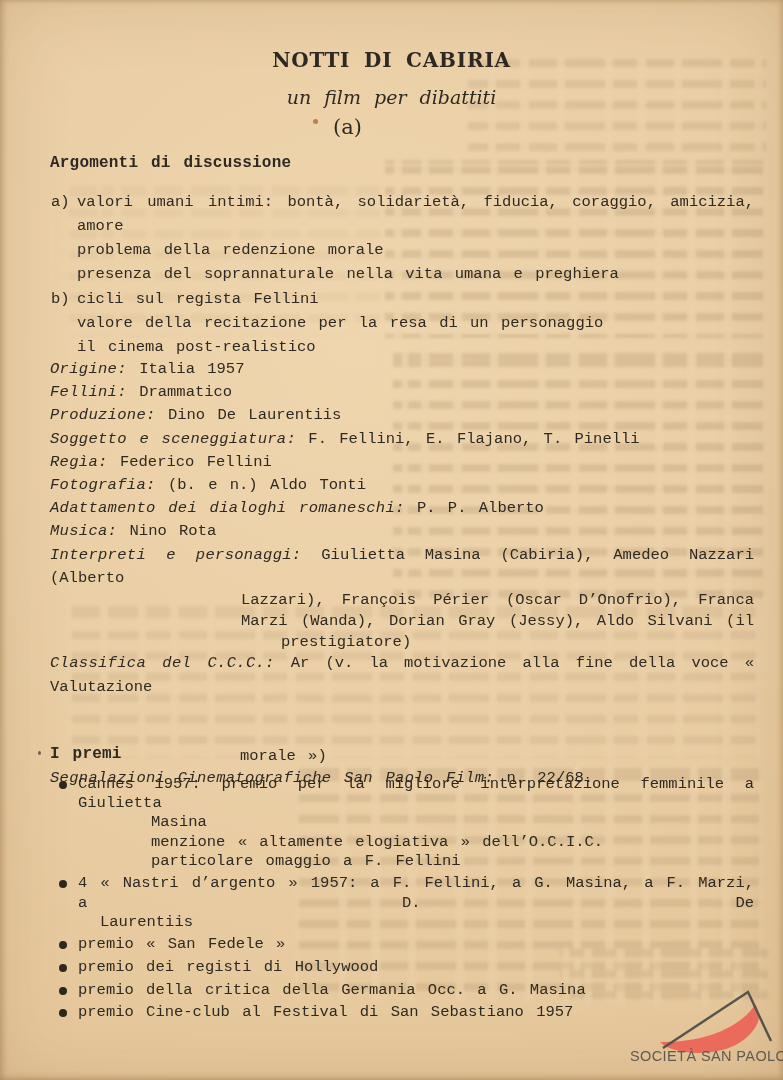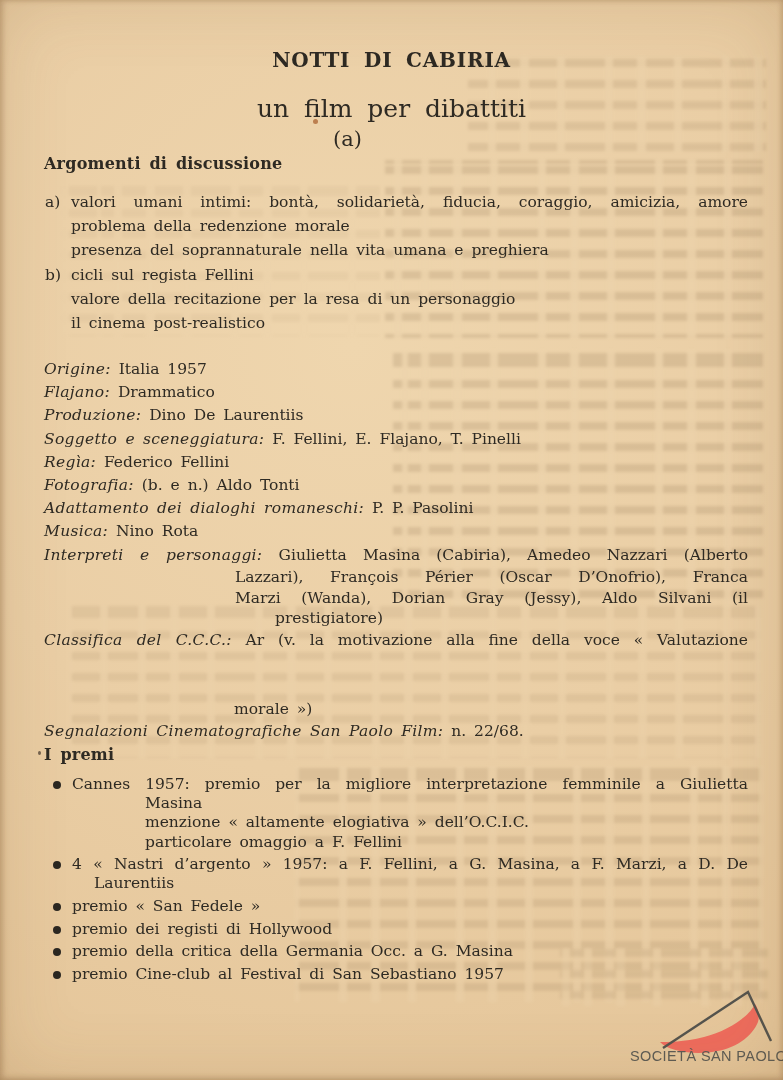--- a/index.html
+++ b/index.html
@@ -31,25 +31,25 @@
         rgba(236,211,172,0) 90px 117px),
       repeating-linear-gradient(180deg,
         rgba(148,120,86,.42) 0 8px, rgba(148,120,86,0) 8px 21px);
     filter:blur(1.5px);
   }
   .speck{position:absolute;border-radius:50%;pointer-events:none;}
 
   
   .header{position:absolute;top:48px;left:0;width:100%;text-align:center;}
   .title{font-size:20px;font-weight:bold;letter-spacing:.8px;word-spacing:6px;line-height:24px;}
-  .subtitle{font-size:25px;margin-top:24px;word-spacing:7px;line-height:26px;}
+  .subtitle{font-size:19px;margin-top:12px;word-spacing:7px;line-height:26px;font-style:italic;}
   .mark{font-size:21px;margin-top:4px;line-height:26px;transform:translateX(-44px);}
 
   
-  .sec{position:absolute;left:44px;width:704px;}
+  .sec{position:absolute;left:50px;width:704px;font-family:Liberation Mono, monospace;}
   .sec-h{font-size:16px;font-weight:bold;letter-spacing:.2px;word-spacing:3px;line-height:21px;}
   .bodytxt{font-size:15.5px;word-spacing:3px;}
   .just{text-align:justify;text-align-last:justify;}
   .nw{white-space:nowrap;}
 
   
   .alist{margin-top:16px;}
   .aitem{position:relative;padding-left:27px;line-height:24px;}
   .aitem + .aitem{margin-top:1px;}
   .amarker{position:absolute;left:1px;top:0;}
@@ -118,42 +118,42 @@
     </div>
   </div>
 
   <div class="sec bodytxt" style="top:349px;">
     <div class="rows">
       <div class="crow nw">
         <span class="clabel">Origine:</span>
         <span>Italia 1957</span>
       </div>
       <div class="crow nw">
-        <span class="clabel">Flajano:</span>
+        <span class="clabel">Fellini:</span>
         <span>Drammatico</span>
       </div>
       <div class="crow nw">
         <span class="clabel">Produzione:</span>
         <span>Dino De Laurentiis</span>
       </div>
       <div class="crow nw">
         <span class="clabel">Soggetto e sceneggiatura:</span>
         <span>F. Fellini, E. Flajano, T. Pinelli</span>
       </div>
       <div class="crow nw">
         <span class="clabel">Regìa:</span>
         <span>Federico Fellini</span>
       </div>
       <div class="crow nw">
         <span class="clabel">Fotografia:</span>
         <span>(b. e n.) Aldo Tonti</span>
       </div>
       <div class="crow nw">
         <span class="clabel">Adattamento dei dialoghi romaneschi:</span>
-        <span>P. P. Pasolini</span>
+        <span>P. P. Alberto</span>
       </div>
       <div class="crow nw">
         <span class="clabel">Musica:</span>
         <span>Nino Rota</span>
       </div>
       <div class="crow">
         <div class="just">
           <span class="clabel">Interpreti e personaggi:</span>
           <span>Giulietta Masina (Cabiria), Amedeo Nazzari (Alberto</span>
         </div>

